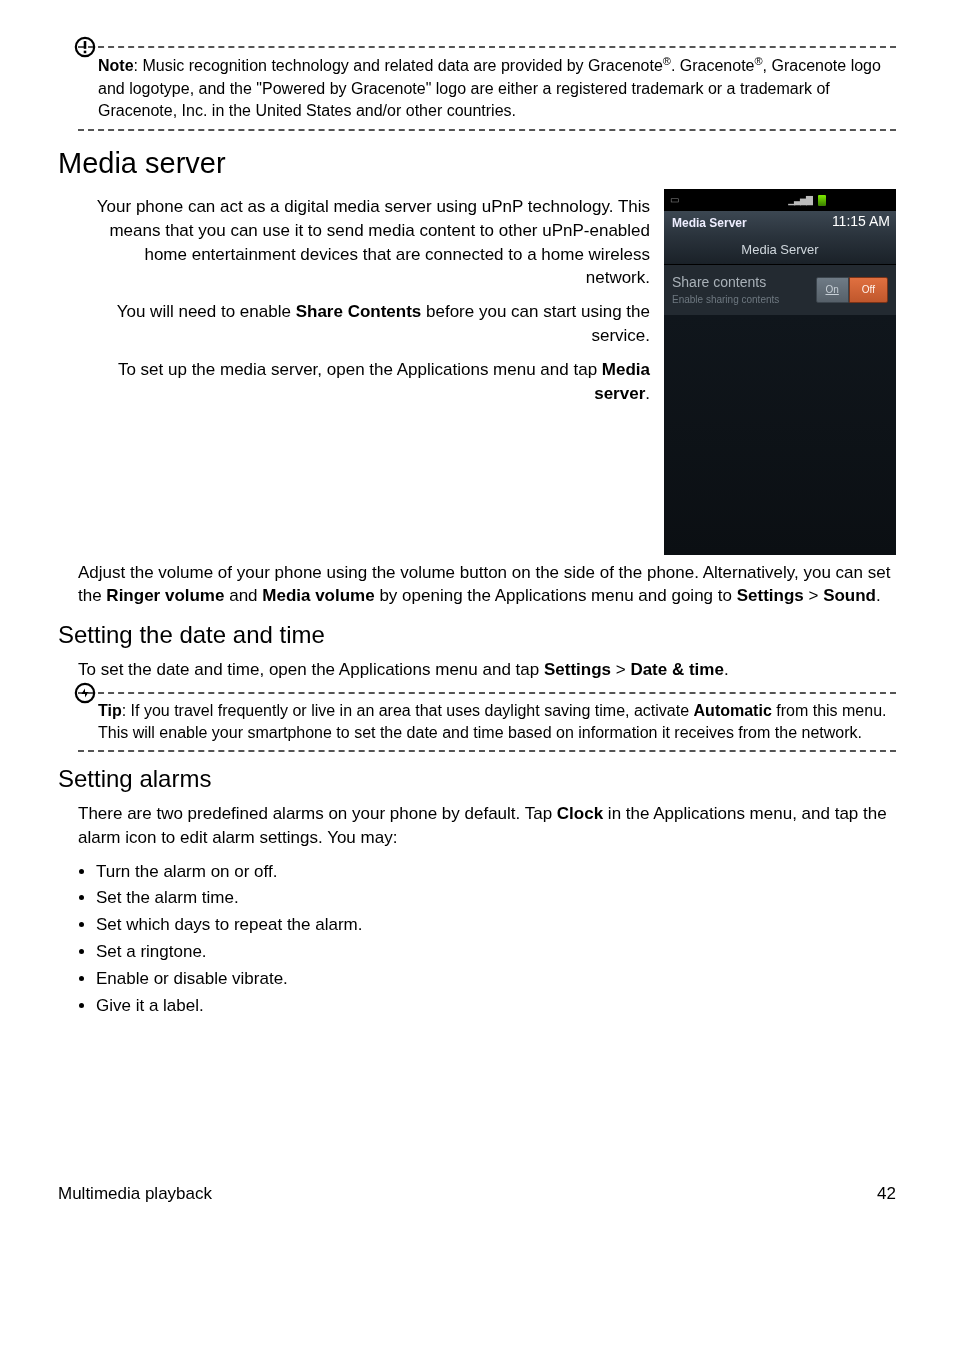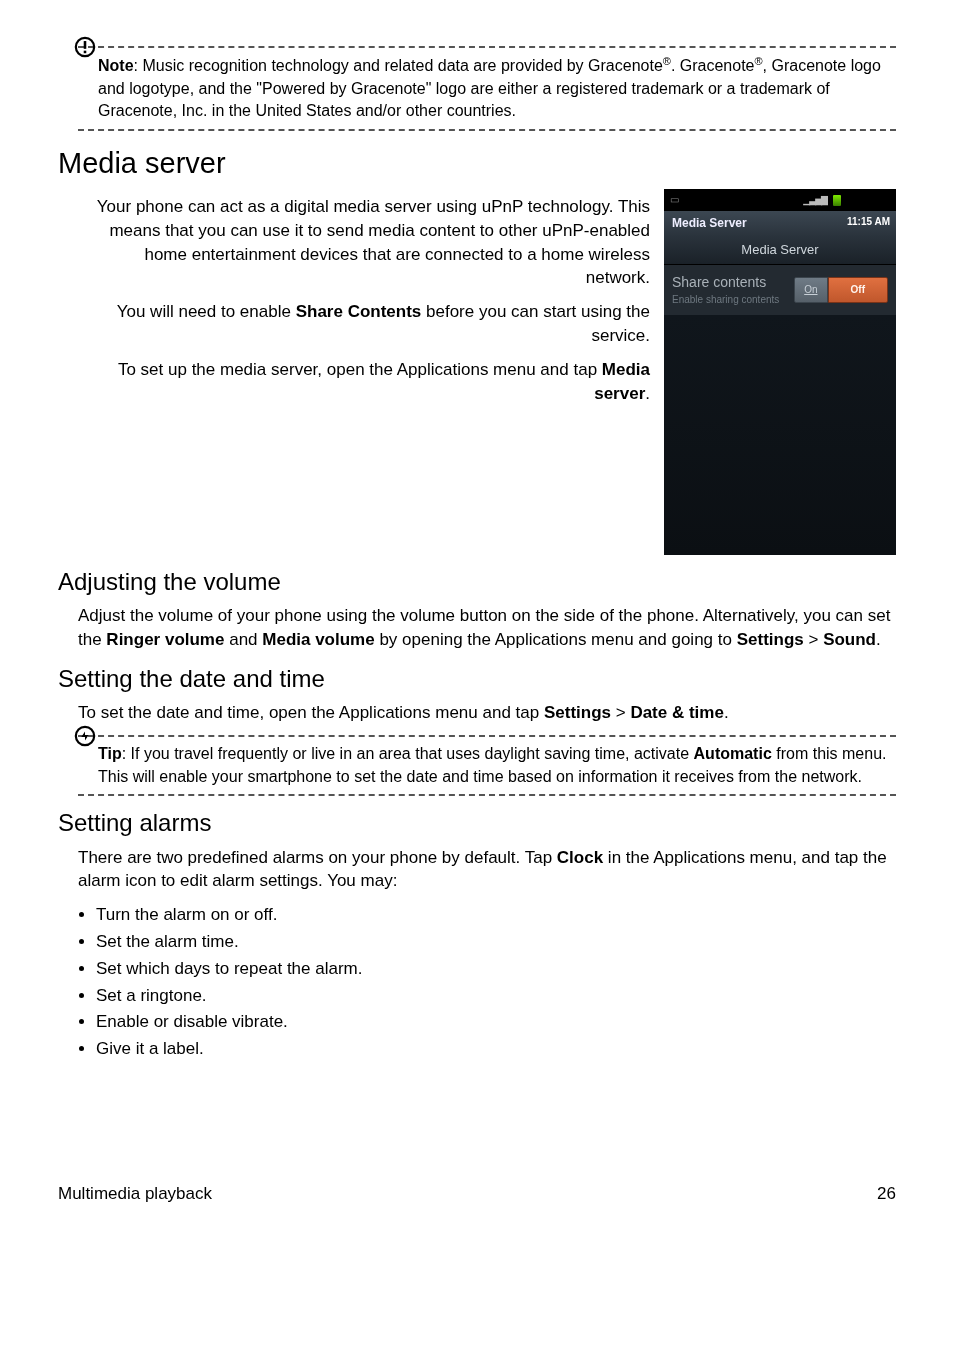--- a/index.html
+++ b/index.html
@@ -100,21 +100,21 @@
     font-size: 9px;
     letter-spacing: -1px;
     color:#bbb;
   }
   .phone .statusbar .batt {
     width: 8px;
     height: 11px;
     background: linear-gradient(#7eea00,#3a7e00);
     border-radius: 1px;
   }
-  .phone .statusbar .time { font-weight: bold; font-size: 10px; margin-top: 44px; }
+  .phone .statusbar .time { font-weight: normal; font-size: 14px; margin-top: 44px; }
   .phone .titlebar {
     background: linear-gradient(#3c4752,#2a333c);
     padding: 4px 8px;
     font-weight: bold;
     color: #eef;
   }
   .phone .tabbar {
     background: linear-gradient(#2a333c,#1a2128);
     text-align: center;
     padding: 5px 0;
@@ -141,24 +141,23 @@
     background: linear-gradient(#6f7b86,#566069);
     color: #c8d0d7;
     padding: 5px 9px;
     border-radius: 2px 0 0 2px;
     border:1px solid #3b444c;
     text-decoration:underline;
   }
   .phone .toggle .off {
     background: linear-gradient(#e07040,#c0572c);
     color: #fff4ee;
-    padding: 5px 22px;
+    padding: 5px 12px;
     border-radius: 0 2px 2px 0;
     border:1px solid #7a3318;
-    font-weight:bold;
   }
   .phone .spacer {
     height: 240px;
     background: linear-gradient(#10161c,#0b0f13);
   }
 
   .footer {
     display: flex;
     justify-content: space-between;
     padding-top: 30px;
@@ -214,21 +213,20 @@
           </div>
           <div class="toggle">
             <span class="on">On</span>
             <span class="off">Off</span>
           </div>
         </div>
         <div class="spacer"></div>
       </div>
     </div>
 
-    <h3>Adjusting the volume</h3>
     <p class="body-text">
       <span>Adjust the volume of your phone using the volume button on the side of the phone. Alternatively, you can set the </span><span class="b">Ringer volume</span><span> and </span><span class="b">Media volume</span><span> by opening the Applications menu and going to </span><span class="b">Settings</span><span> &gt; </span><span class="b">Sound</span><span>.</span>
     </p>
 
     <h3>Setting the date and time</h3>
     <p class="body-text">
       <span>To set the date and time, open the Applications menu and tap </span><span class="b">Settings</span><span> &gt; </span><span class="b">Date &amp; time</span><span>.</span>
     </p>
 
     <div class="callout">
@@ -255,15 +253,15 @@
       <li>Set which days to repeat the alarm.</li>
       <li>Set a ringtone.</li>
       <li>Enable or disable vibrate.</li>
       <li>Give it a label.</li>
     </ul>
 
   </div>
 
   <div class="footer">
     <span>Multimedia playback</span>
-    <span>26</span>
+    <span>42</span>
   </div>
 </div>
 
 </body></html>

